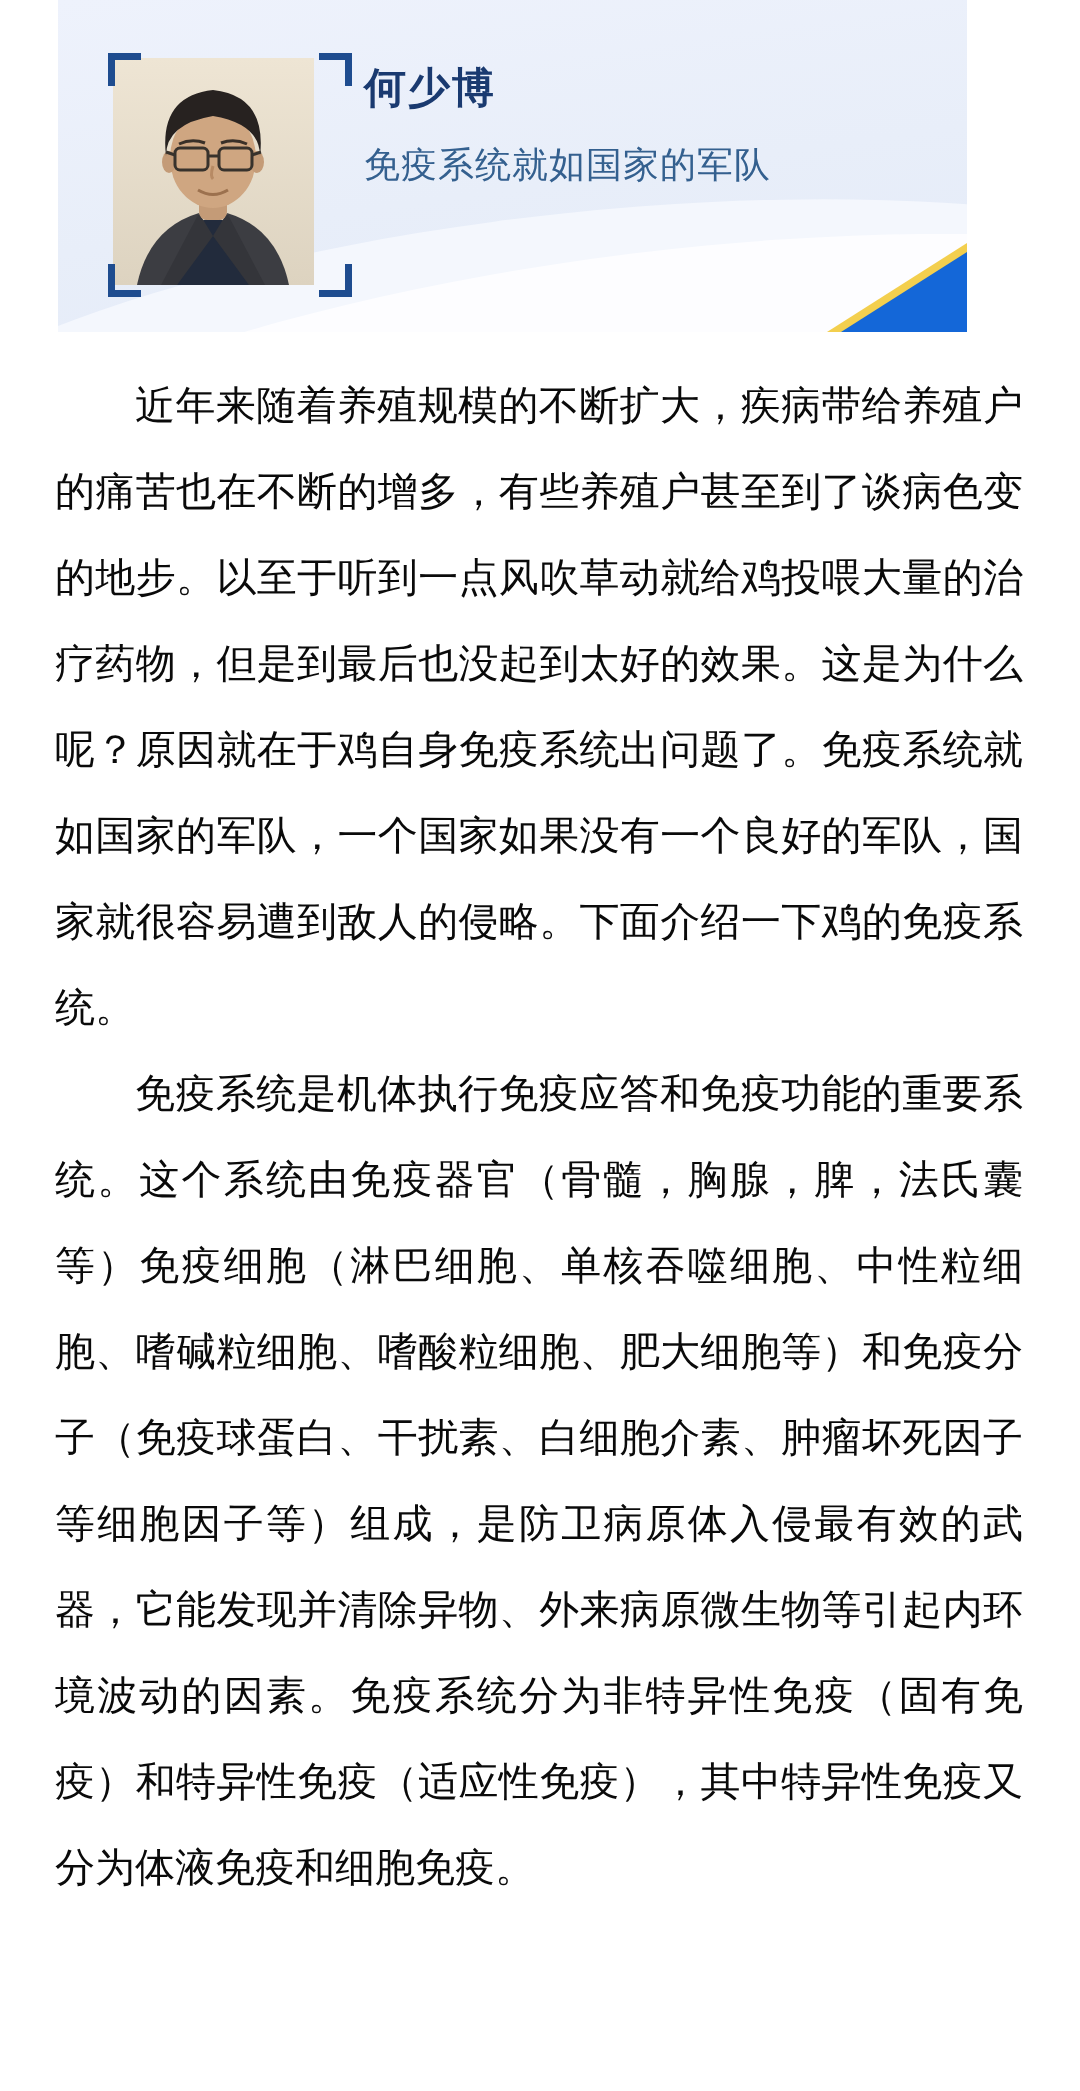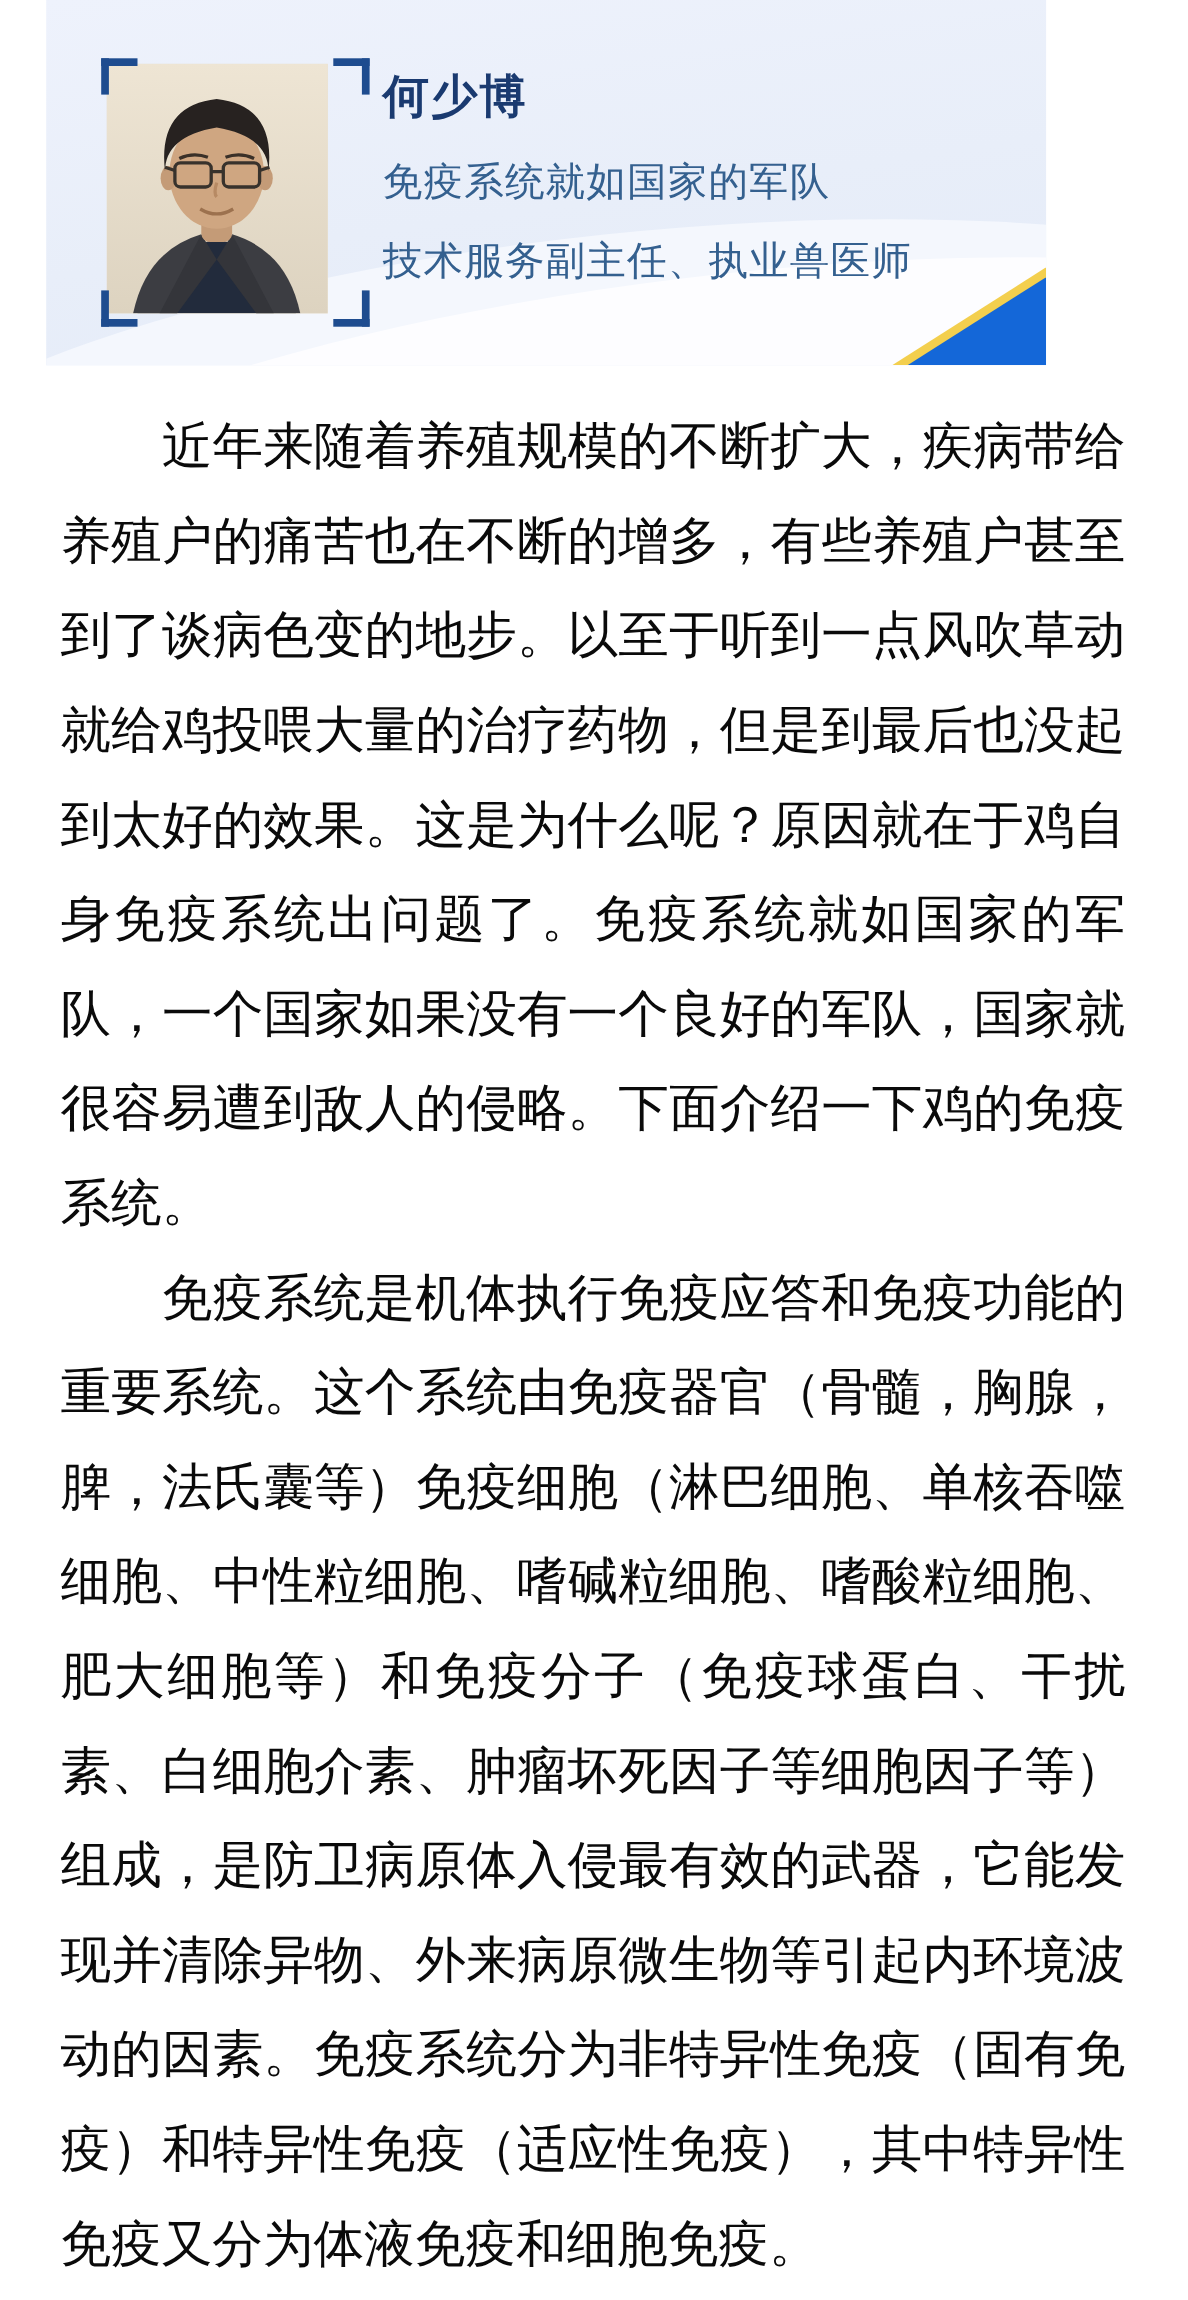--- a/index.html
+++ b/index.html
@@ -2,21 +2,21 @@
 <html><head>
 <meta charset="utf-8">
 <style>
   html,body{margin:0;padding:0;}
   body{
     width:1080px;height:2091px;position:relative;background:#ffffff;
     font-family:"Liberation Sans",sans-serif;overflow:hidden;
   }
   
   .card{
-    position:absolute;left:42px;top:0;width:909px;height:332px;
+    position:absolute;left:58px;top:0;width:909px;height:332px;
     background:linear-gradient(172deg,#eef2fc 0%,#e8eef9 55%,#e4ebf8 100%);
     overflow:hidden;
   }
   .swoosh-a{
     position:absolute;left:-220px;top:212px;width:1500px;height:430px;
     background:#f4f7fd;border-radius:50%;transform:rotate(-6deg);
   }
   .swoosh-b{
     position:absolute;left:-160px;top:252px;width:1520px;height:420px;
     background:#fdfdff;border-radius:50%;transform:rotate(-7deg);
@@ -49,21 +49,21 @@
     position:absolute;left:306px;top:144px;
     font-size:36px;font-weight:500;line-height:42px;letter-spacing:1px;
   }
   .person-title{
     position:absolute;left:306px;top:216px;
     font-size:36px;font-weight:500;line-height:42px;letter-spacing:1px;
   }
   
   .article{
     position:absolute;left:55px;top:362px;width:968px;
-    font-size:46px;line-height:86px;color:#0a0a0a;
+    font-size:40px;line-height:86px;color:#0a0a0a;
     text-align:justify;
   }
   .article p{margin:0;text-indent:2em;}
 </style>
 </head>
 <body>
 
 <div class="page">
 
   <div class="card">
@@ -109,21 +109,20 @@
         <path d="M85,132 Q100,141 115,132" stroke="#9c714e" stroke-width="3" fill="none"></path>
       </svg>
     </div>
     <div class="bk bk-tl" style="border-color: rgb(30, 76, 143);"></div>
     <div class="bk bk-tr" style="border-color: rgb(30, 76, 143);"></div>
     <div class="bk bk-bl" style="border-color: rgb(30, 76, 143);"></div>
     <div class="bk bk-br" style="border-color: rgb(30, 76, 143);"></div>
 
     <div class="person-name" style="color: rgb(26, 58, 112);">何少博</div>
     <div class="person-company" style="color: rgb(52, 96, 143);">免疫系统就如国家的军队</div>
-    <div class="person-title" style="color: rgb(52, 96, 143);">技术服务副主任、执业兽医师</div>
   </div>
 
   <div class="article">
     <p>近年来随着养殖规模的不断扩大，疾病带给养殖户的痛苦也在不断的增多，有些养殖户甚至到了谈病色变的地步。以至于听到一点风吹草动就给鸡投喂大量的治疗药物，但是到最后也没起到太好的效果。这是为什么呢？原因就在于鸡自身免疫系统出问题了。免疫系统就如国家的军队，一个国家如果没有一个良好的军队，国家就很容易遭到敌人的侵略。下面介绍一下鸡的免疫系统。</p>
     <p>免疫系统是机体执行免疫应答和免疫功能的重要系统。这个系统由免疫器官（骨髓，胸腺，脾，法氏囊等）免疫细胞（淋巴细胞、单核吞噬细胞、中性粒细胞、嗜碱粒细胞、嗜酸粒细胞、肥大细胞等）和免疫分子（免疫球蛋白、干扰素、白细胞介素、肿瘤坏死因子等细胞因子等）组成，是防卫病原体入侵最有效的武器，它能发现并清除异物、外来病原微生物等引起内环境波动的因素。免疫系统分为非特异性免疫（固有免疫）和特异性免疫（适应性免疫），其中特异性免疫又分为体液免疫和细胞免疫。</p>
   </div>
 
 </div>
 
 </body></html>

